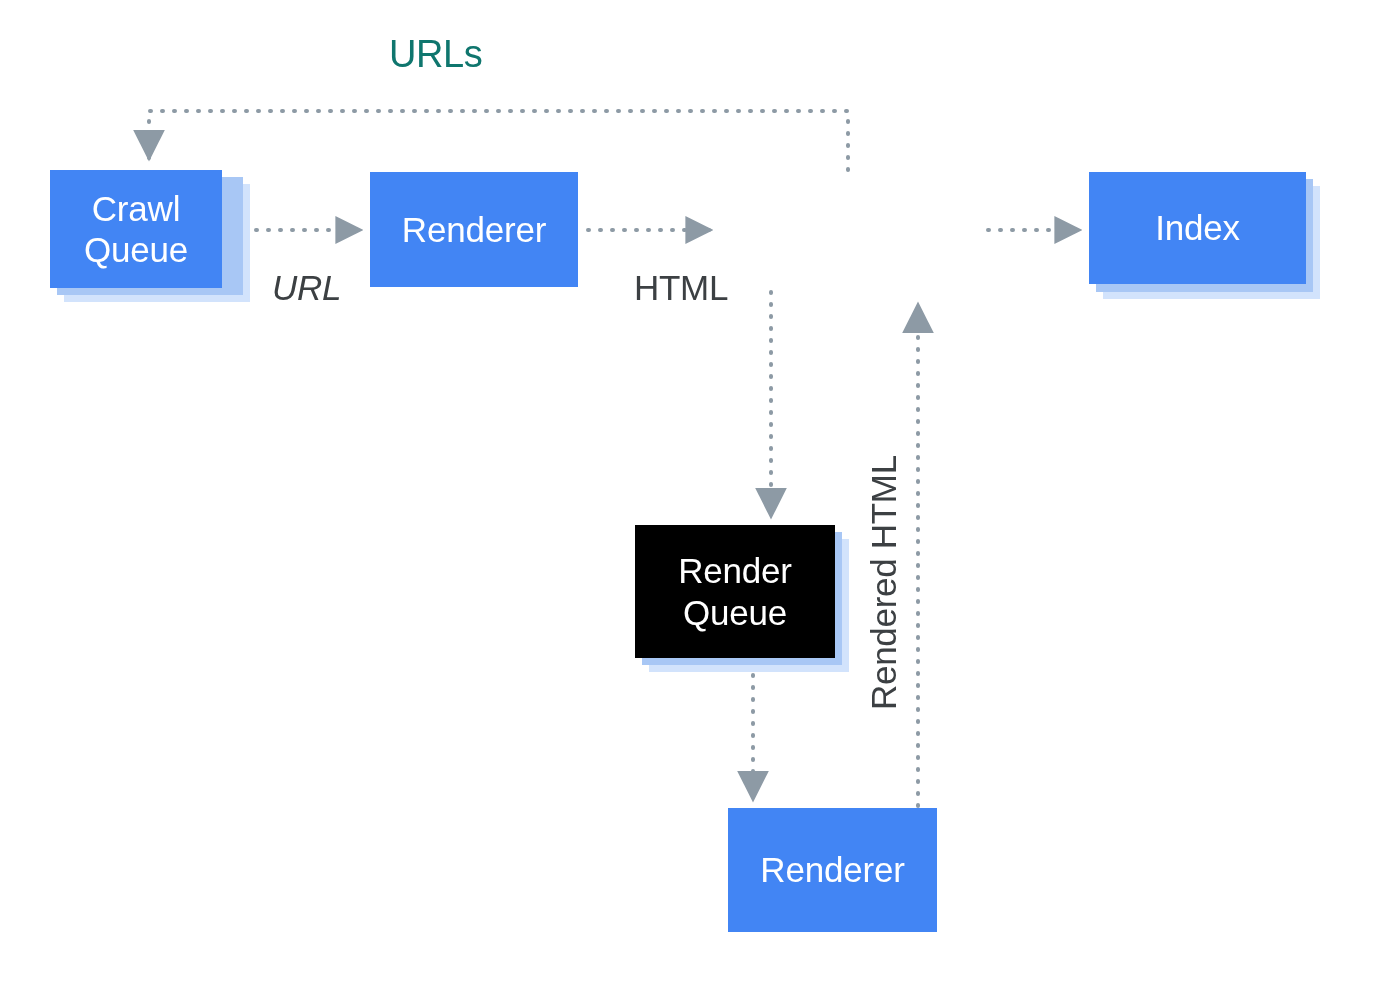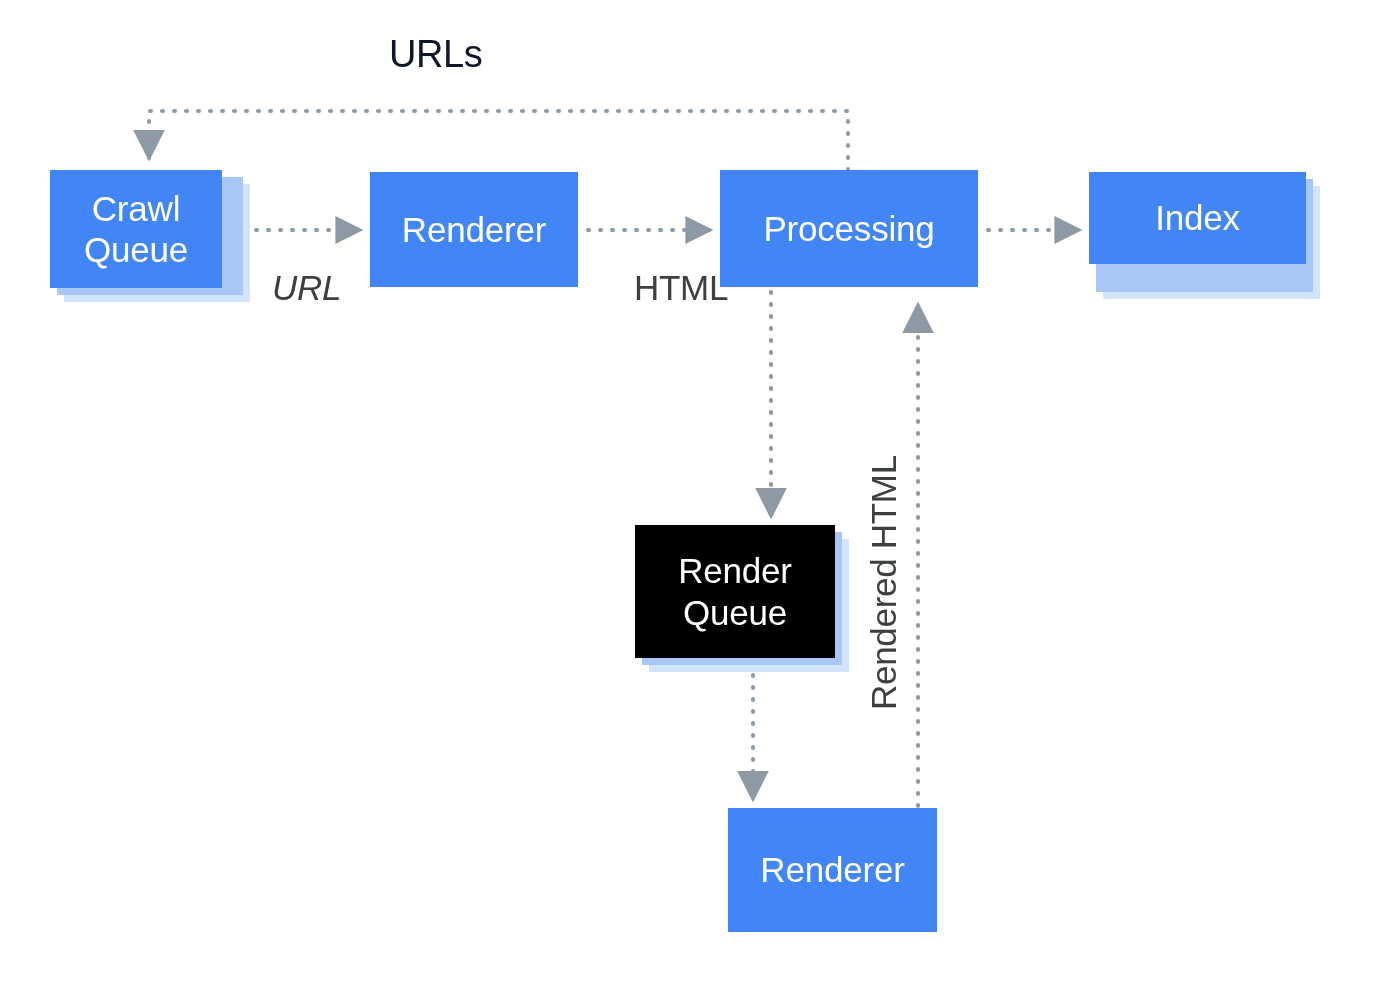--- a/index.html
+++ b/index.html
@@ -56,21 +56,21 @@
     letter-spacing: -0.3px;
     white-space: nowrap;
     z-index: 6;
   }
   .edge-label.vertical {
     transform-origin: 0 0;
     transform: rotate(-90deg);
   }
   .title-label {
     position: absolute;
-    color: #0f172a;
+    color: #0f766e;
     font-family: "Liberation Sans", sans-serif;
     font-size: 38px;
     font-weight: 400;
     letter-spacing: -0.4px;
     white-space: nowrap;
     z-index: 6;
   }
 </style>
 </head>
 <body>
@@ -109,27 +109,24 @@
   <div class="stack-layer" style="left:57px; top:177px; width:186px; height:118px; background:#a8c7f5;"></div>
   <div class="node" style="left:50px; top:170px; width:172px; height:118px; background:#4285f4;">
     <span class="node-label">Crawl
 Queue</span>
   </div>
 
   <div class="node" style="left:370px; top:172px; width:208px; height:115px; background:#4285f4;">
     <span class="node-label">Renderer</span>
   </div>
 
-  <div class="node" style="left:720px; top:170px; width:258px; height:117px; background:#4285f4;">
-    <span class="node-label">Processing</span>
-  </div>
 
   <div class="stack-layer" style="left:1103px; top:186px; width:217px; height:113px; background:#d2e3fc;"></div>
   <div class="stack-layer" style="left:1096px; top:179px; width:217px; height:113px; background:#a8c7f5;"></div>
-  <div class="node" style="left:1089px; top:172px; width:217px; height:92px; background:#4285f4;">
+  <div class="node" style="left:1089px; top:172px; width:217px; height:112px; background:#4285f4;">
     <span class="node-label">Index</span>
   </div>
 
   <div class="stack-layer" style="left:649px; top:539px; width:200px; height:133px; background:#d2e3fc;"></div>
   <div class="stack-layer" style="left:642px; top:532px; width:200px; height:133px; background:#a8c7f5;"></div>
   <div class="node" style="left:635px; top:525px; width:200px; height:133px; background:#000000;">
     <span class="node-label">Render
 Queue</span>
   </div>
 

